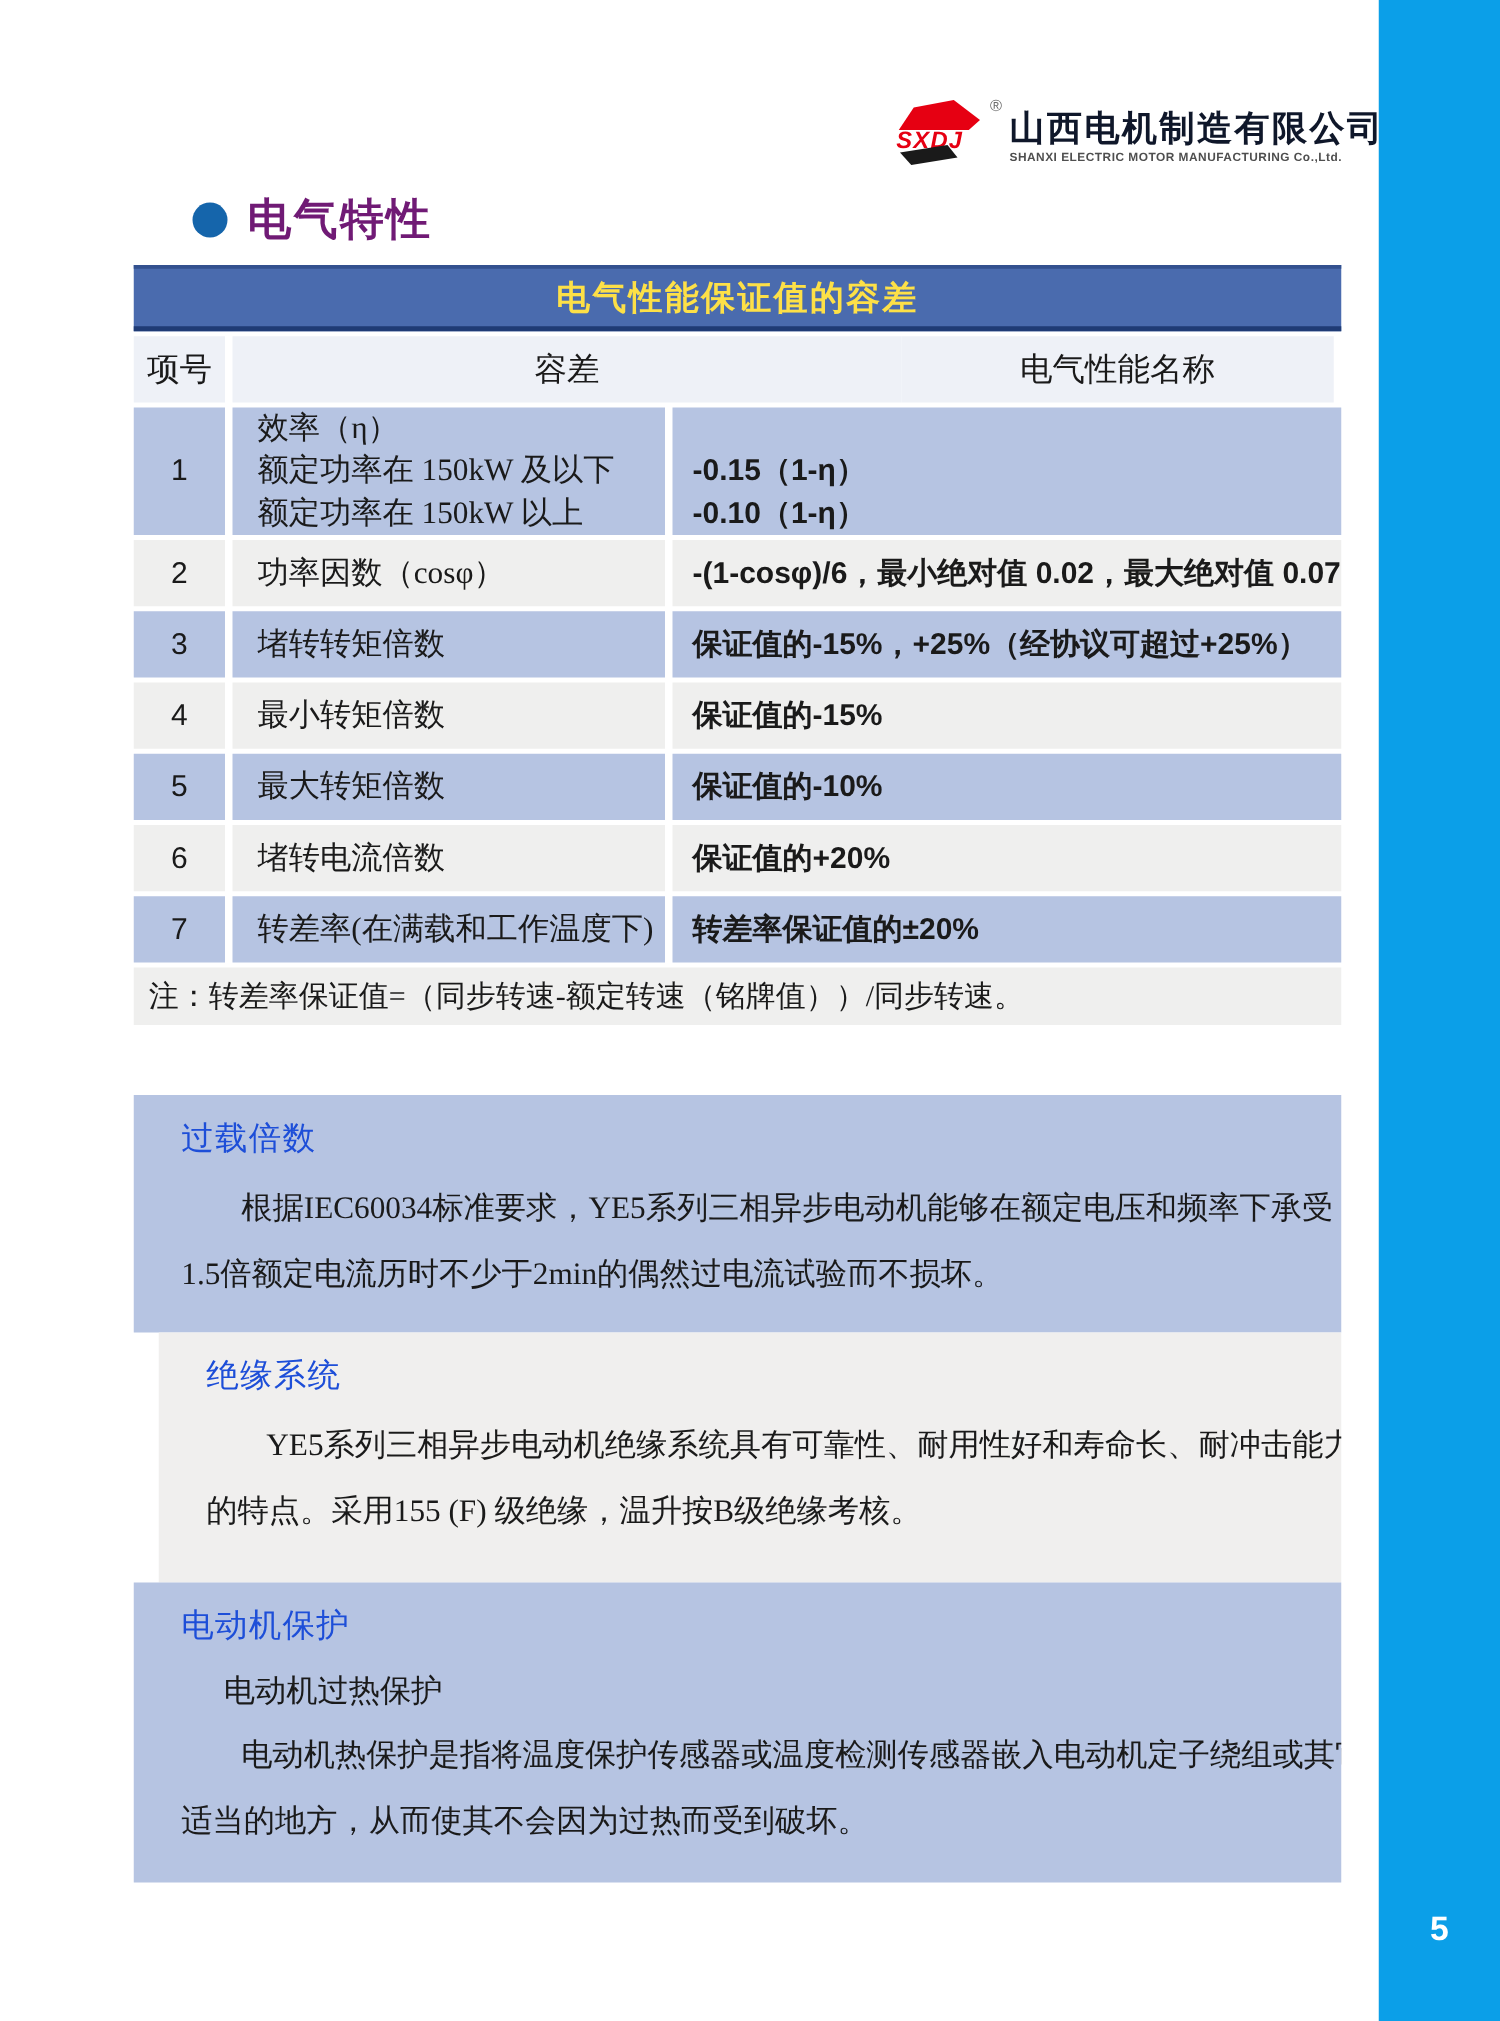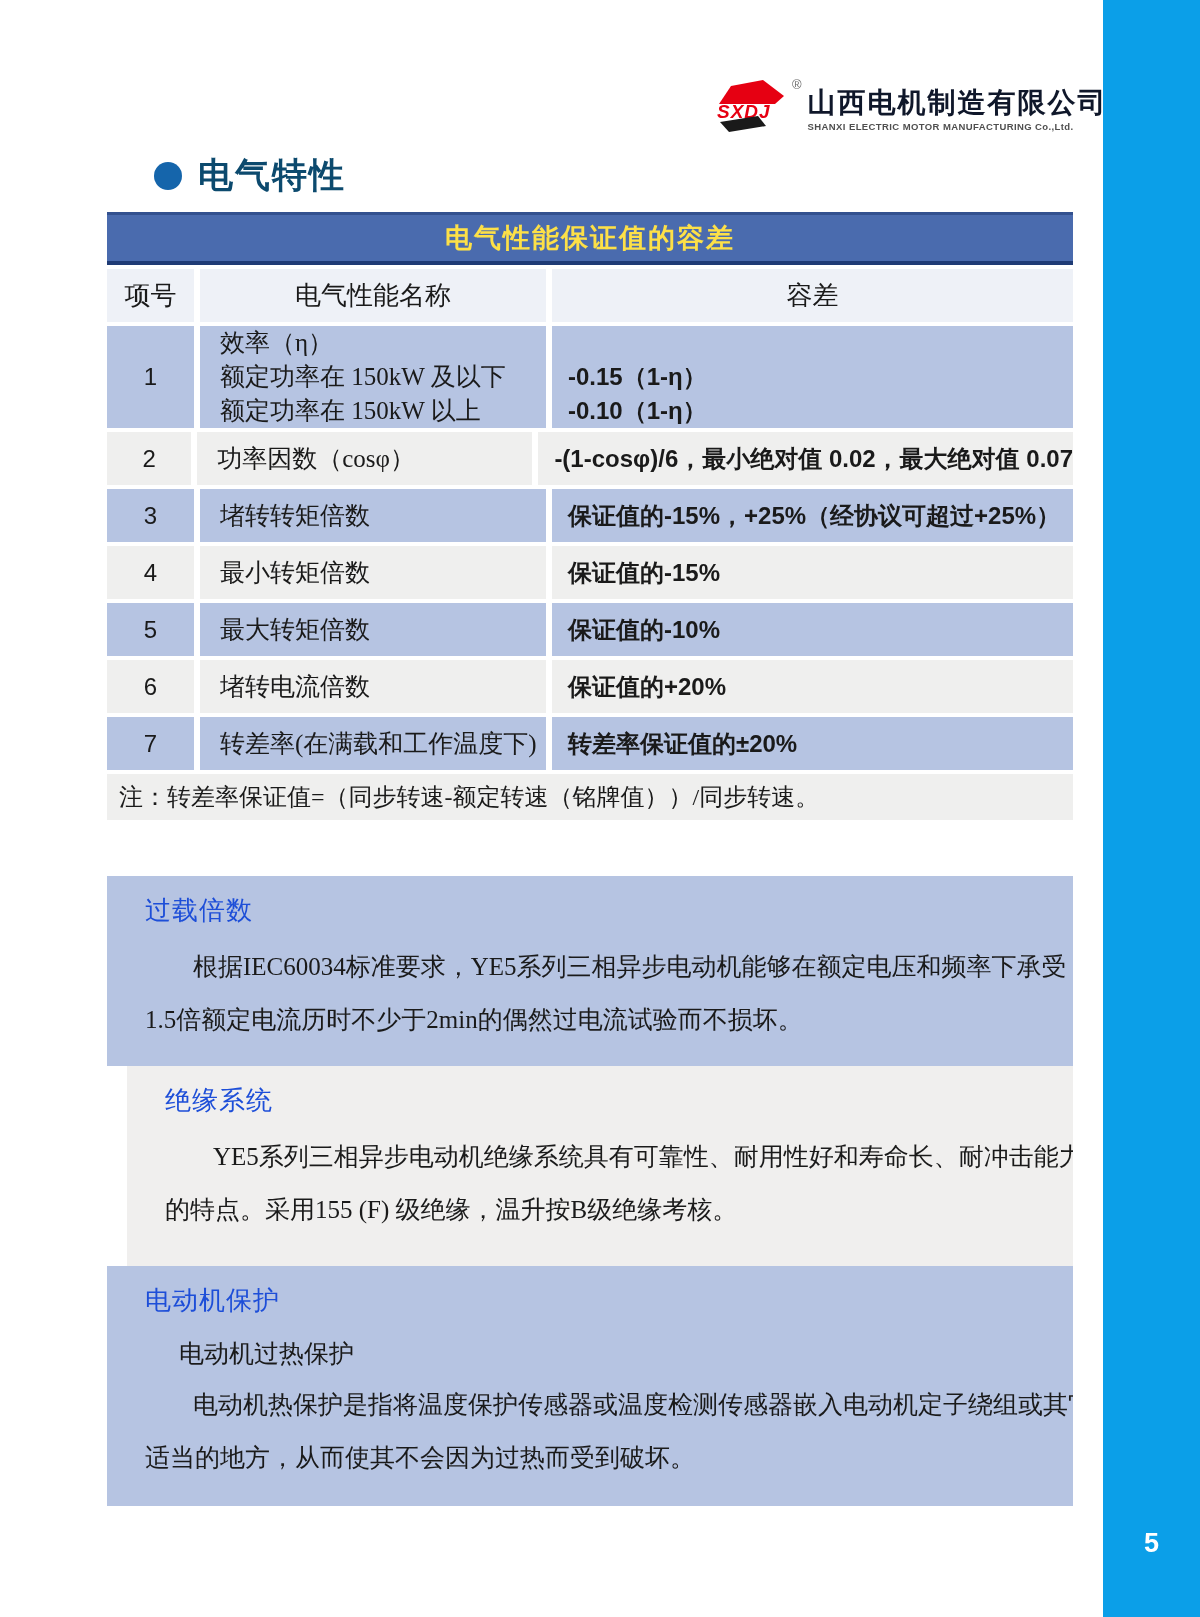--- a/index.html
+++ b/index.html
@@ -78,21 +78,21 @@
   .section-bullet {
     width: 28px; height: 28px;
     border-radius: 50%;
     background: #1565ab;
     margin-right: 16px;
   }
   .section-title {
     font-family: "Liberation Sans", "DejaVu Sans", sans-serif;
     font-size: 35px;
     font-weight: bold;
-    color: #0c4a6e;
+    color: #701a75;
     letter-spacing: 2px;
   }
 
   
   .spec-table {
     position: absolute;
     left: 107px; top: 212px;
     width: 966px;
   }
   .table-title-bar {
@@ -114,21 +114,21 @@
     display: flex;
     margin-bottom: 4px;
     min-height: 53px;
   }
   .spec-row .cell {
     display: flex;
     flex-direction: column;
     justify-content: center;
   }
   .cell-no {
-    width: 87px;
+    width: 73px;
     margin-right: 6px;
     align-items: center;
     font-family: "Liberation Sans", "DejaVu Sans", sans-serif;
     font-size: 24px;
   }
   .cell-name {
     width: 346px;
     margin-right: 6px;
     padding-left: 20px;
     font-size: 25px;
@@ -219,25 +219,25 @@
     <div class="section-title">电气特性</div>
   </div>
 
   <div class="spec-table">
     <div class="table-title-bar">电气性能保证值的容差</div>
     <div id="table-rows">
         <div class="spec-row colhead-row single">
           <div class="cell cell-no">
             <div class="line">项号</div>
           </div>
+          <div class="cell cell-tol">
+            <div class="line">容差</div>
+          </div>
           <div class="cell cell-name">
             <div class="line">电气性能名称</div>
-          </div>
-          <div class="cell cell-tol">
-            <div class="line">容差</div>
           </div>
         </div>
         <div class="spec-row shade-blue">
           <div class="cell cell-no">
             <div class="line">1</div>
           </div>
           <div class="cell cell-name">
             <div class="line">效率（η）</div>
             <div class="line">额定功率在 150kW 及以下</div>
             <div class="line">额定功率在 150kW 以上</div>

